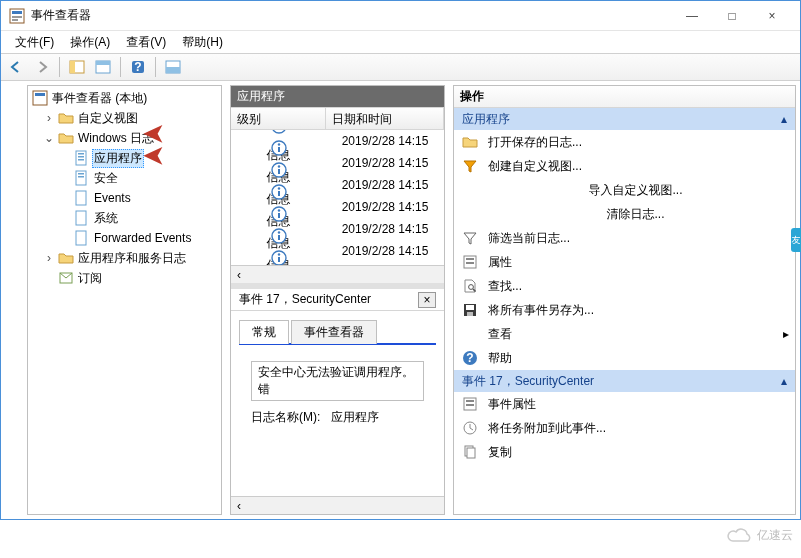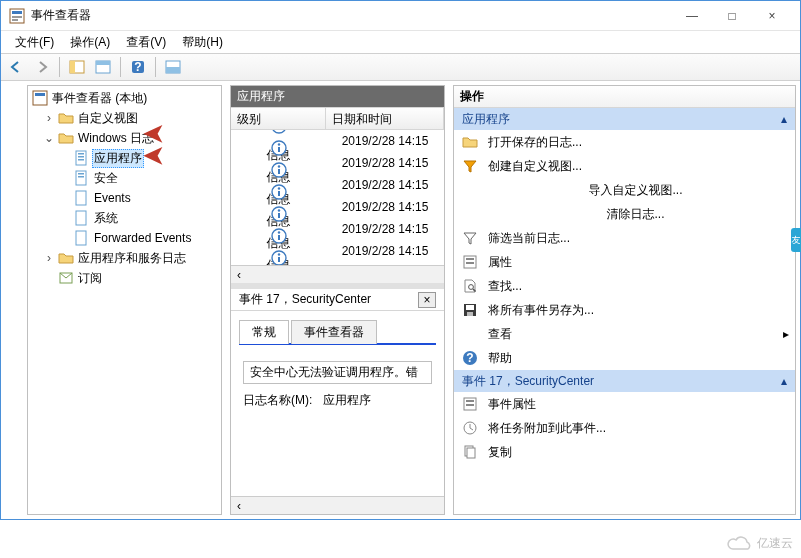--- a/index.html
+++ b/index.html
@@ -34,29 +34,29 @@
 .row .cell { padding: 0 6px; display: flex; align-items: center; gap: 13px; overflow: hidden; white-space: nowrap; flex-direction: column; }
 .col-level { width: 95px; }
 .col-date { flex: 1; text-align: left; }
 .splitter-h { height: 6px; background: #e0e0e0; cursor: row-resize; }
 .detail-head { height: 22px; background: #fff; border-bottom: 1px solid #d6d6d6; display: flex; align-items: center; padding: 0 8px; }
 .detail-close { margin-left: auto; width: 18px; height: 16px; display: flex; align-items: center; justify-content: center; border: 1px solid #999; background: #eee; }
 .tabs { display: flex; margin: 8px 8px 0 8px; border-bottom: 2px solid #1d4ed8; align-items: center; }
 .tab { padding: 3px 12px; border: 1px solid #bfbfbf; border-bottom: none; background: #fff; margin-right: 2px; position: relative; top: 1px; }
 .tab:not(.active) { background: #f2f2f2; }
 .detail-body { padding: 8px 12px; flex: 1; overflow: auto; }
-.field { display: flex; align-items: center; margin: 8px 0; }
+.field { display: flex; align-items: center; margin: 8px 8px; }
 .field .fl { width: 80px; }
 .field .fv { border: 1px solid #bfbfbf; padding: 2px 6px; flex: 1; background: #fff; }
 .action-list .ai { height: 24px; display: flex; align-items: center; padding: 0 6px; gap: 8px; }
 .action-list .sub-head { background: #c7dcf6; height: 22px; display: flex; align-items: center; padding: 0 8px; font-weight: normal; color: #15428b; justify-content: space-between; }
 .action-list .indent-item { padding-left: 28px; justify-content: center; }
 .arrow { position: absolute; }
 .red-arrow { font-size: 28px; color: #c0392b; }
-.cloud-logo { position: absolute; right: 8px; bottom: 6px; color: #bbb; font-size: 11px; display: flex; align-items: flex-end; gap: 4px; }
+.cloud-logo { position: absolute; right: 8px; bottom: 14px; color: #bbb; font-size: 11px; display: flex; align-items: flex-end; gap: 4px; }
 .svg16 { width: 16px; height: 16px; }
 .scroll-btn { height: 18px; background: #f1f1f1; border-top: 1px solid #ccc; display: flex; align-items: center; justify-content: center; }
 </style>
 </head>
 <body>
 
 <span class="arrow red-arrow" style="left:142px; top:118px; transform:rotate(180deg);">➤</span>
 <span class="arrow red-arrow" style="left:142px; top:140px; transform:rotate(180deg);">➤</span>
 
 <div class="window">

